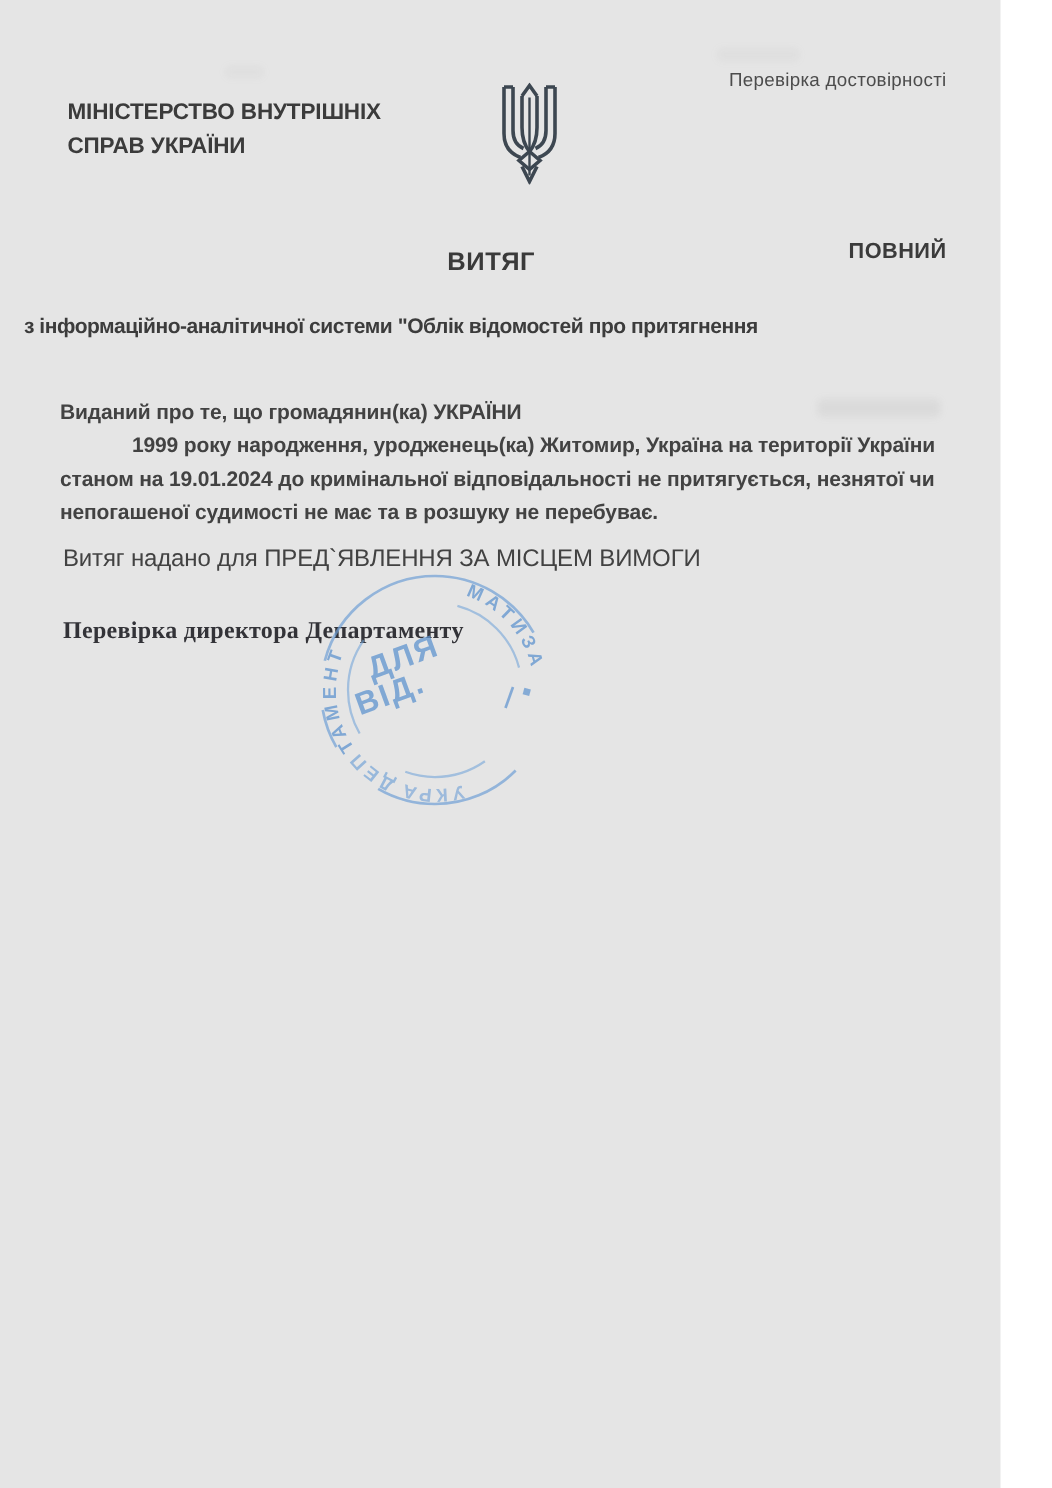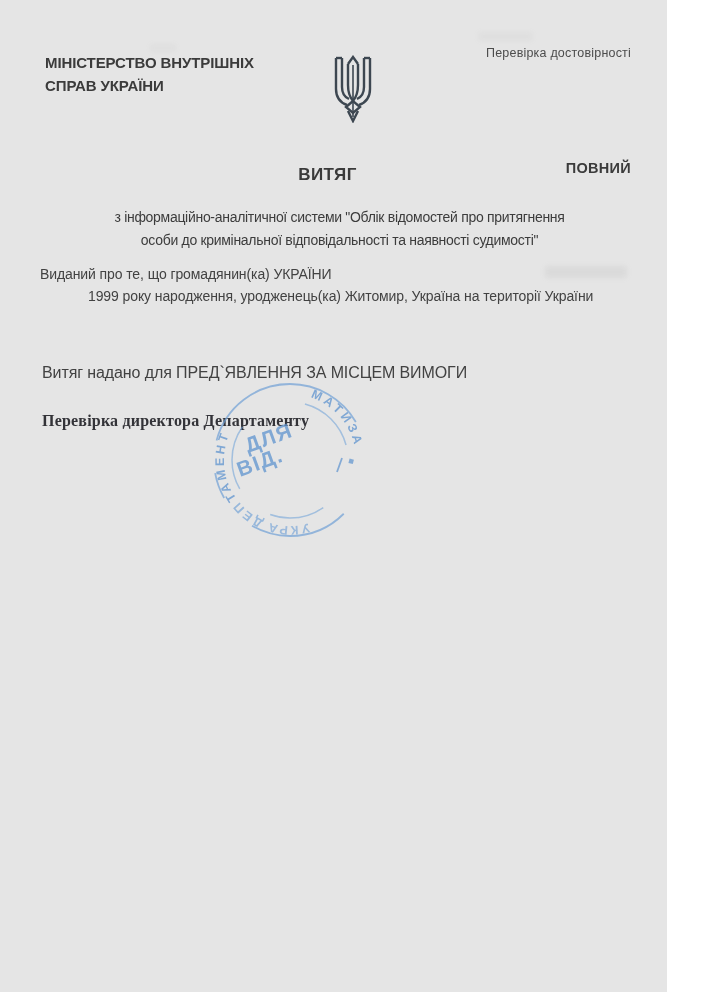--- a/index.html
+++ b/index.html
@@ -9,49 +9,49 @@
     background:#e5e5e5;
     overflow:hidden;
     font-family:"Liberation Sans", sans-serif;
     color:#3f3f3f;
   }
   .verify{
     position:absolute;top:46px;right:36px;
     font-size:12.5px;color:#4c4c4c;letter-spacing:0.2px;
   }
   .ministry{
-    position:absolute;left:45px;top:52px;width:290px;
+    position:absolute;left:45px;top:64px;width:290px;
   }
   .ministry .caps{
     font-weight:bold;font-size:15px;line-height:22.5px;
     color:#3b3b3b;letter-spacing:-0.1px;
   }
   .ministry .dept{
     font-size:13px;color:#474747;margin-top:3px;letter-spacing:-0.2px;
   }
   .trident{position:absolute;left:332px;top:55px;}
   .povnyi{
     position:absolute;top:160px;right:36px;
     font-weight:bold;font-size:14.5px;color:#3b3b3b;letter-spacing:0.3px;margin-left:20px;
   }
   .title{
     position:absolute;left:0;top:165px;width:655px;
     text-align:center;font-weight:bold;font-size:17px;color:#3a3a3a;
     letter-spacing:0.4px;
   }
   .subtitle{
-    position:absolute;left:32px;top:206px;width:615px;
-    text-align:center;font-weight:normal;font-size:14px;line-height:22.5px;
+    position:absolute;left:16px;top:206px;width:615px;
+    font-weight:bold;font-size:14px;line-height:22.5px;
     color:#3c3c3c;letter-spacing:-0.3px;
   }
   .body-block{
     position:absolute;left:40px;top:263px;width:650px;
     font-size:14px;line-height:22.4px;color:#424242;letter-spacing:-0.1px;
   }
-  .body-block .line{white-space:nowrap;}
+  .body-block .line{white-space:nowrap;font-weight:bold;}
   .body-block .indent{padding-left:48px;}
   .issued{
     position:absolute;left:42px;top:364px;
     font-size:16px;color:#424242;letter-spacing:-0.1px;white-space:nowrap;
   }
   .signature{
     position:absolute;left:42px;top:412px;
     font-family:"Liberation Serif", serif;
     font-weight:bold;font-size:16px;color:#333338;letter-spacing:0.2px;
     white-space:nowrap;z-index:2;
@@ -104,26 +104,27 @@
       <path d="M21,46 V62" stroke-width="1.6"></path>
     </g>
   </svg>
 
   <div class="povnyi">ПОВНИЙ</div>
 
   <div class="title">ВИТЯГ</div>
 
   <div class="subtitle">
     <div>з інформаційно-аналітичної системи "Облік відомостей про притягнення</div>
-    <div>особи до кримінальної відповідальності та наявності судимості"</div>
   </div>
 
   <div class="body-block">
     <div class="line">Виданий про те, що громадянин(ка) УКРАЇНИ</div>
     <div class="line indent">1999 року народження, уродженець(ка) Житомир, Україна на території України</div>
+    <div class="line">станом на 19.01.2024 до кримінальної відповідальності не притягується, незнятої чи</div>
+    <div class="line">непогашеної судимості не має та в розшуку не перебуває.</div>
   </div>
 
   <div class="issued">Витяг надано для ПРЕД`ЯВЛЕННЯ ЗА МІСЦЕМ ВИМОГИ</div>
 
   <div class="signature">Перевірка директора Департаменту</div>
 
   <svg class="stamp" width="160" height="160" viewBox="0 0 160 160">
     <defs>
       <filter id="inkblur" x="-10%" y="-10%" width="120%" height="120%">
         <feGaussianBlur stdDeviation="0.35"></feGaussianBlur>

